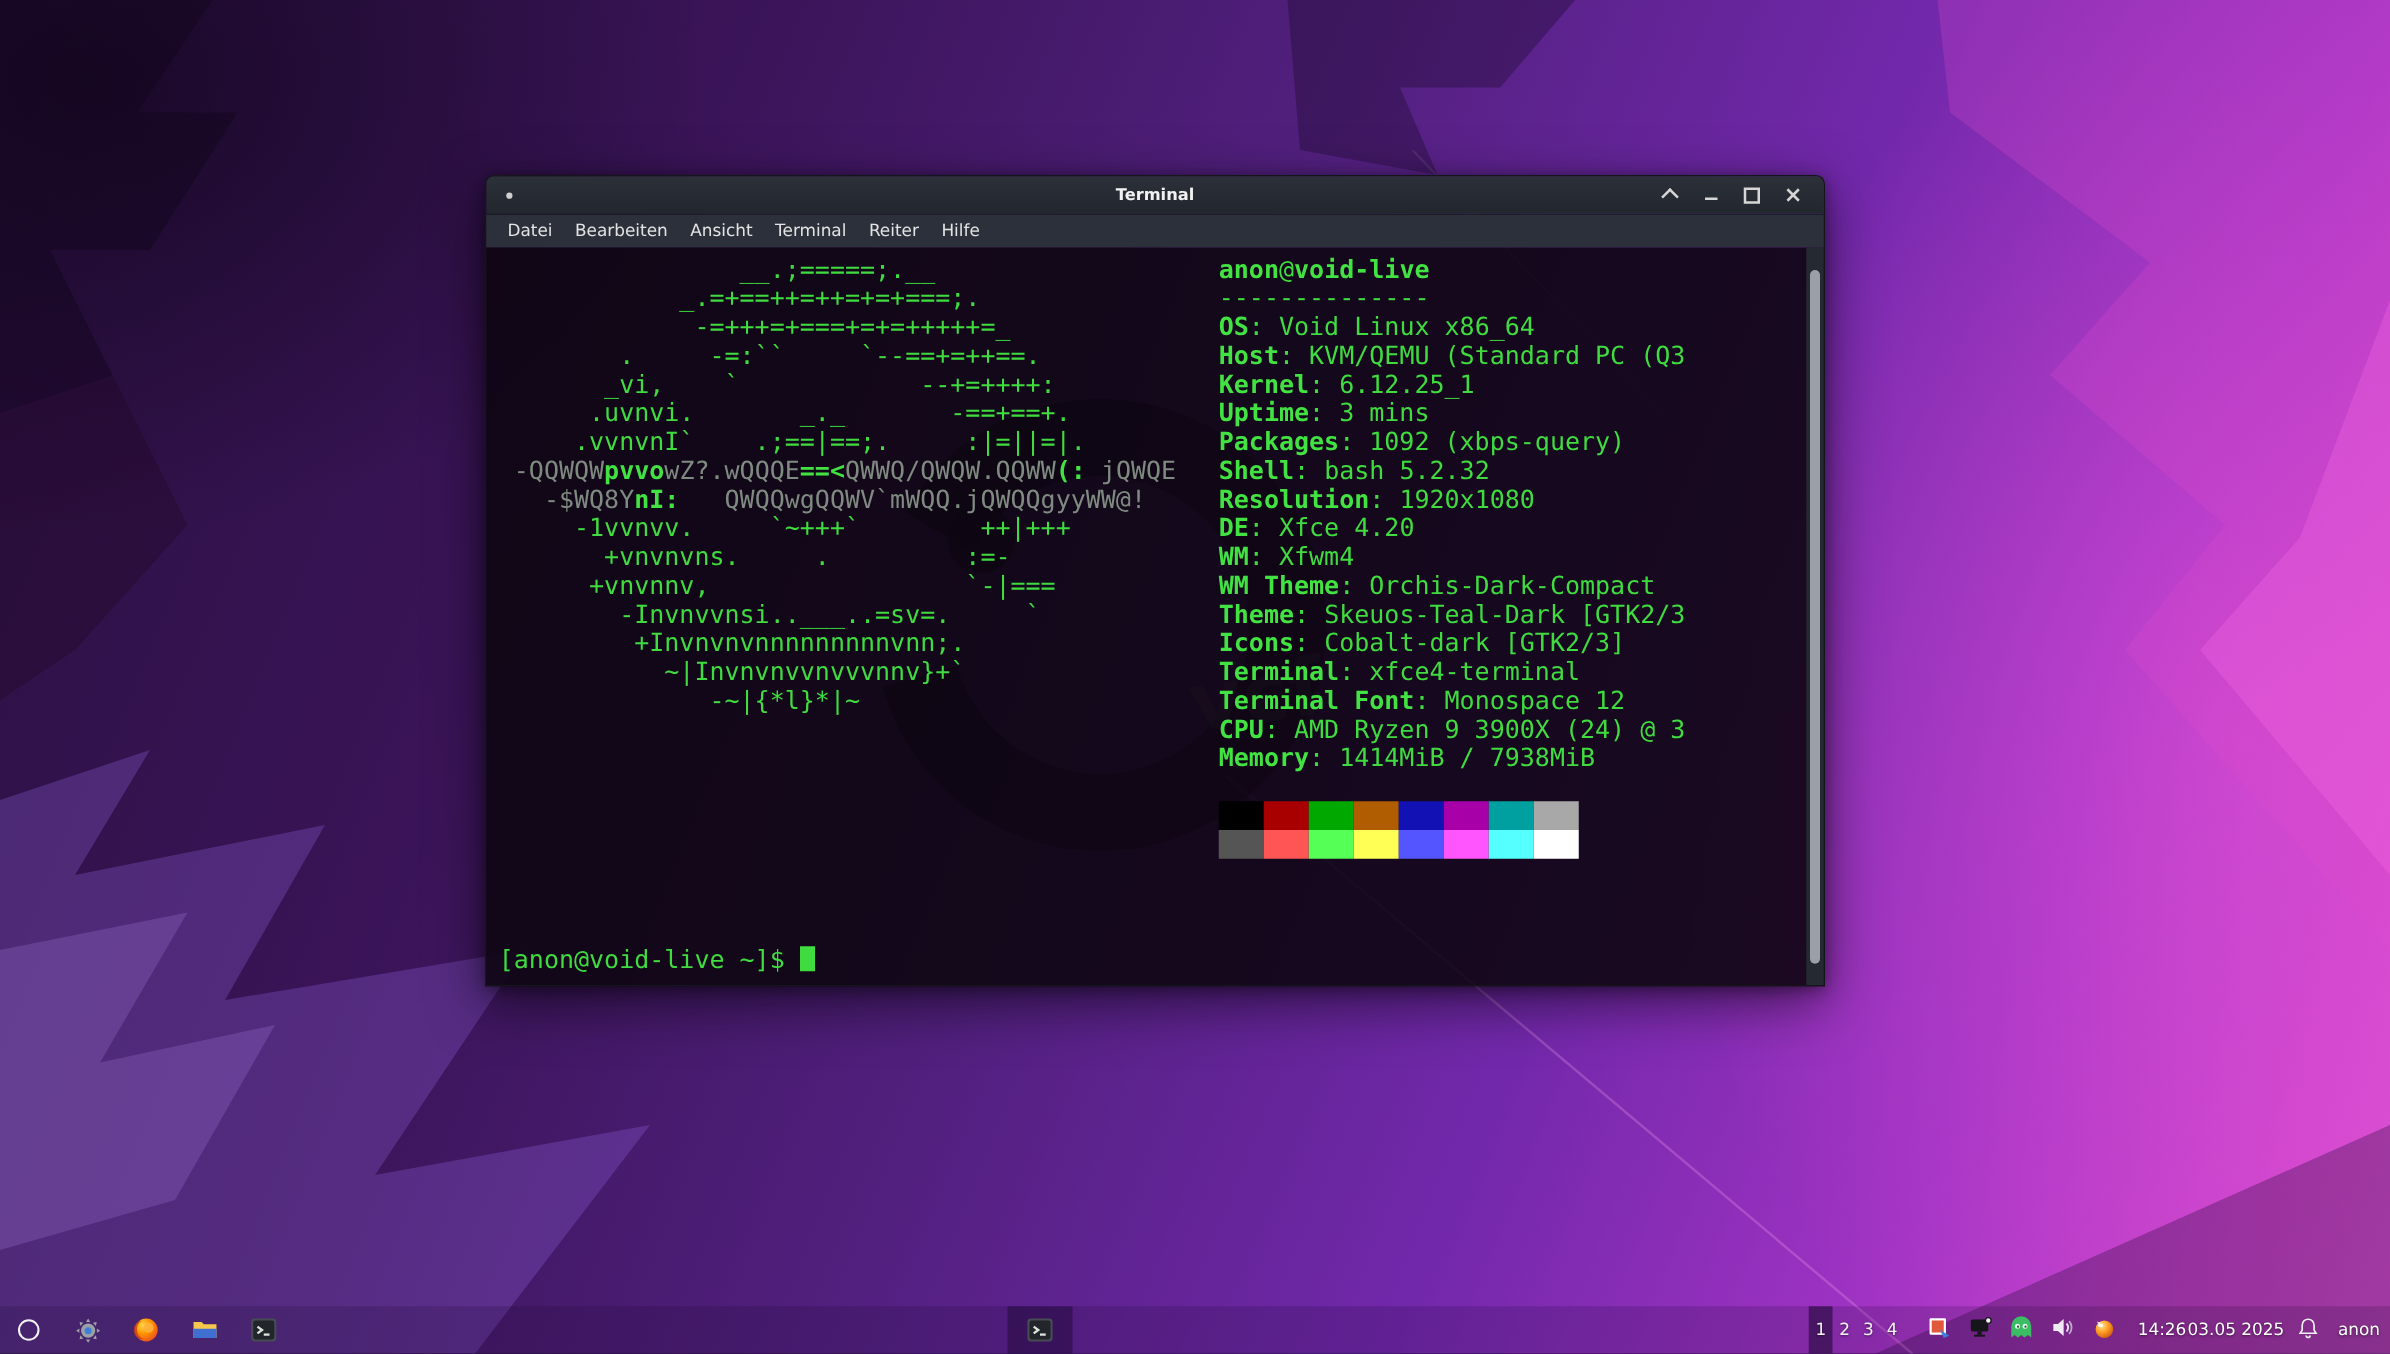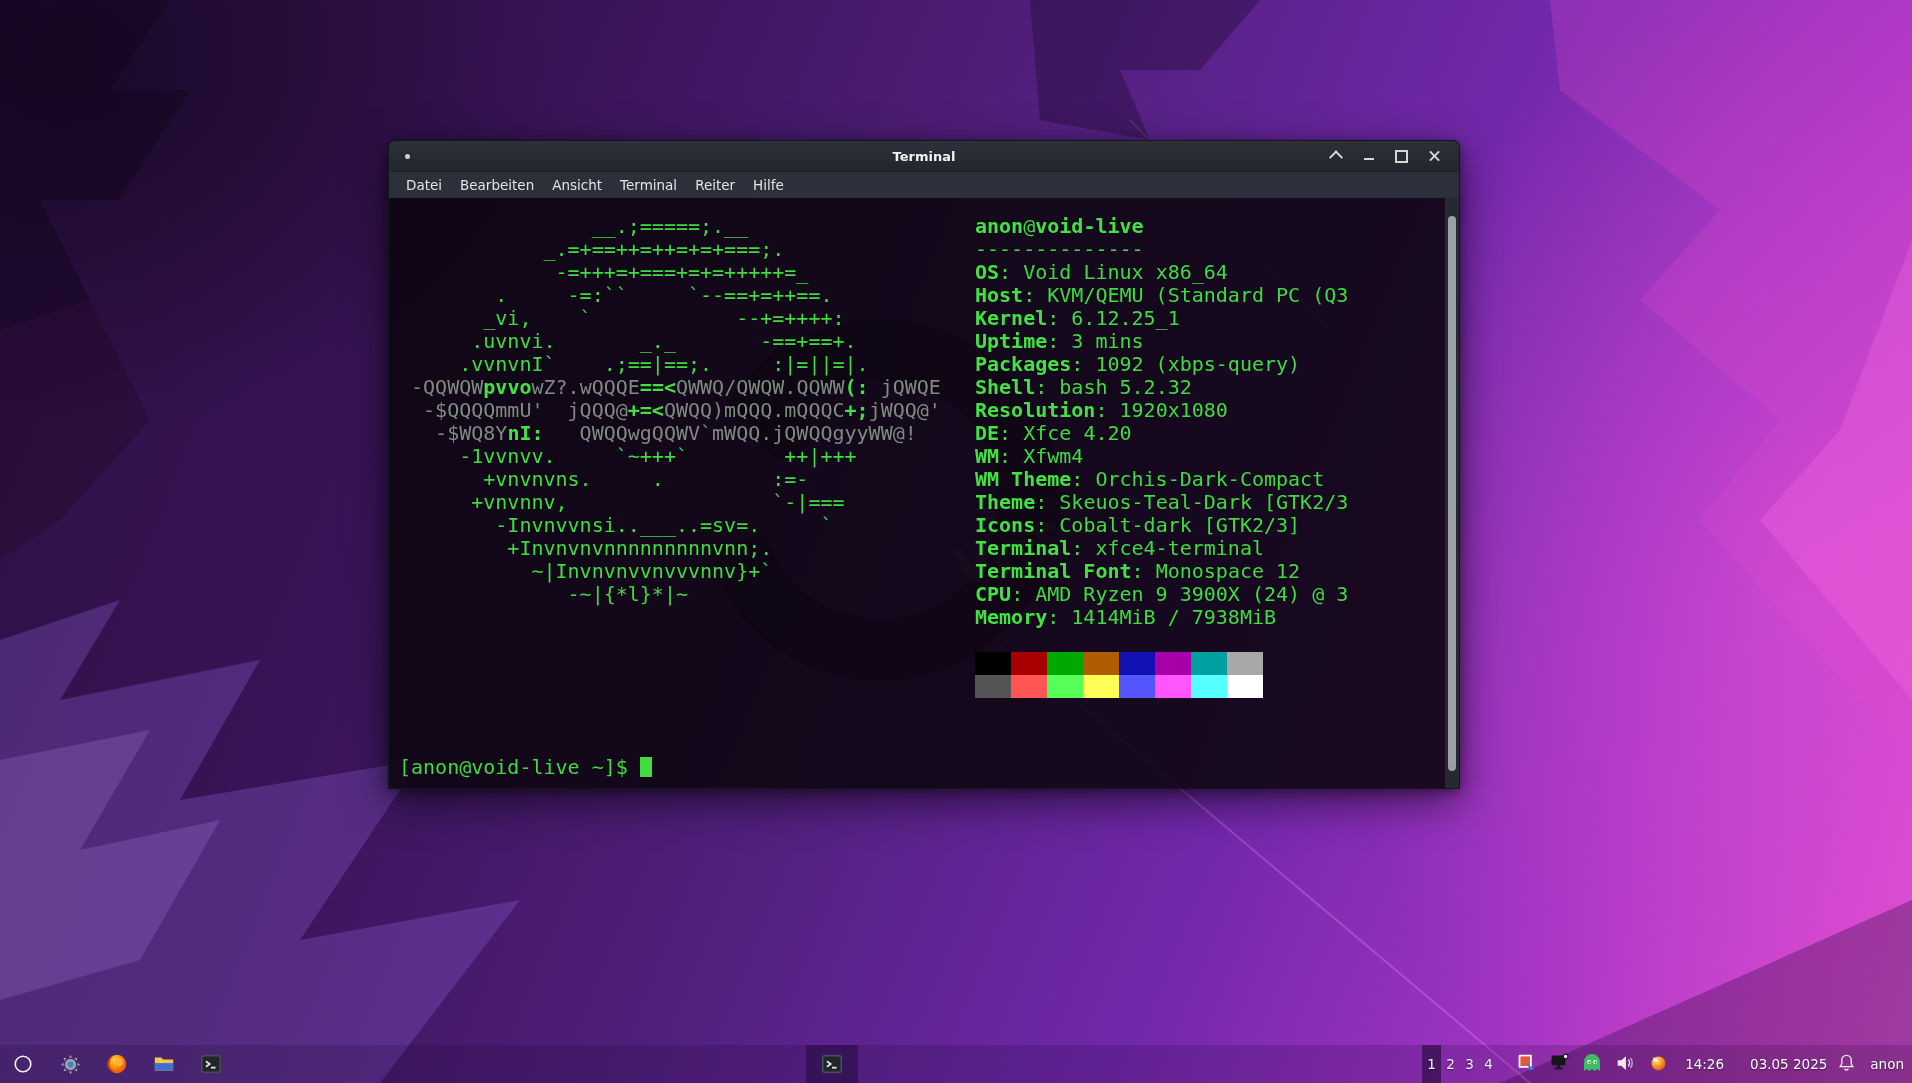--- a/index.html
+++ b/index.html
@@ -34,21 +34,21 @@
   .xbar{position:relative;width:11px;height:11px;}
   .xbar i{position:absolute;left:-1px;top:4.5px;width:13px;height:2px;background:#d6d6d6;display:block;}
   .xbar i:first-child{transform:rotate(45deg);} .xbar i:last-child{transform:rotate(-45deg);}
 
   .menubar{height:26px;background:#2b303a;border-left:1px solid #14161b;border-right:1px solid #14161b;
     display:flex;align-items:center;padding-left:8px;color:#e3e3e3;font-size:13.5px;}
   .menu-item{padding:3px 9px;border-radius:3px;}
 
   .term{position:relative;height:590px;background:rgba(13,6,17,0.90);
     border:1px solid #14161b;border-top:0;}
-  .text-layer{position:absolute;top:17px;font:20px/23px "DejaVu Sans Mono",monospace;}
+  .text-layer{position:absolute;top:6px;font:20px/23px "DejaVu Sans Mono",monospace;}
   .art-layer{left:10px;}
   .info-layer{left:586px;}
   .prompt-layer{left:10px;top:558px;}
   .tline{white-space:pre;height:23px;}
   .g{color:#3fdb3f;} .gb{color:#42e242;font-weight:bold;} .d{color:#7f8b80;}
   .palette{margin-top:23px;font-size:0;}
   .prow{height:23px;}
   .pblock{display:inline-block;width:36px;height:23px;}
   .cursor{display:inline-block;width:12px;height:20px;background:#3fdb3f;vertical-align:-3px;}
 
@@ -60,21 +60,21 @@
   .launchers{position:absolute;left:6px;top:0;height:38px;display:flex;align-items:center;gap:13px;}
   .licon{width:34px;height:34px;display:flex;align-items:center;justify-content:center;border-radius:4px;}
   .task-btn{position:absolute;left:806px;top:0;width:52px;height:38px;background:rgba(16,2,36,.38);
     display:flex;align-items:center;justify-content:center;}
   .right-cluster{position:absolute;right:8px;top:0;height:38px;display:flex;align-items:center;gap:10px;
     color:#fff;font-size:13.5px;text-shadow:0 1px 2px rgba(0,0,0,.5);}
   .pager{display:flex;height:38px;align-items:center;}
   .ws{width:19px;height:38px;display:flex;align-items:center;justify-content:center;color:#f2f2f2;}
   .ws.active{background:rgba(14,2,34,.5);}
   .tray{display:flex;align-items:center;gap:12px;margin-left:8px;}
-  .clock{display:flex;gap:26px;margin-left:6px;}
+  .clock{display:flex;gap:1px;margin-left:6px;}
   .uname{margin-left:4px;}
 </style>
 </head>
 <body>
 
 <div class="wallpaper">
   <svg class="wp-fx" width="1912" height="1083" viewBox="0 0 1912 1083">
     <path d="M0,0 L170,0 L110,90 L190,90 L120,200 L40,200 L90,300 L0,330 Z" fill="rgba(18,4,26,.45)"></path>
     <path d="M0,330 L90,300 L150,420 L60,520 L0,560 Z" fill="rgba(30,6,30,.32)"></path>
     <path d="M1030,0 L1260,0 L1200,70 L1120,70 L1150,140 L1040,120 Z" fill="rgba(20,5,30,.32)"></path>
@@ -128,21 +128,20 @@
   <div class="term">
     <div class="text-layer art-layer">
         <div class="tline"><span class="g">                __.;=====;.__</span></div>
         <div class="tline"><span class="g">            _.=+==++=++=+=+===;.</span></div>
         <div class="tline"><span class="g">             -=+++=+===+=+=+++++=_</span></div>
         <div class="tline"><span class="g">        .     -=:``     `--==+=++==.</span></div>
         <div class="tline"><span class="g">       _vi,    `            --+=++++:</span></div>
         <div class="tline"><span class="g">      .uvnvi.       _._       -==+==+.</span></div>
         <div class="tline"><span class="g">     .vvnvnI`    .;==|==;.     :|=||=|.</span></div>
         <div class="tline"><span class="d"> -QQWQW</span><span class="gb">pvvo</span><span class="d">wZ?.wQQQE</span><span class="gb">==&lt;</span><span class="d">QWWQ/QWQW.QQWW</span><span class="gb">(:</span><span class="d"> jQWQE</span></div>
-        <div class="tline"><span class="d">  -$QQQQmmU'  jQQQ@</span><span class="gb">+=&lt;</span><span class="d">QWQQ)mQQQ.mQQQC</span><span class="gb">+;</span><span class="d">jWQQ@'</span></div>
         <div class="tline"><span class="d">   -$WQ8Y</span><span class="gb">nI:</span><span class="d">   QWQQwgQQWV`mWQQ.jQWQQgyyWW@!</span></div>
         <div class="tline"><span class="g">     -1vvnvv.     `~+++`        ++|+++</span></div>
         <div class="tline"><span class="g">       +vnvnvns.     .         :=-</span></div>
         <div class="tline"><span class="g">      +vnvnnv,                 `-|===</span></div>
         <div class="tline"><span class="g">        -Invnvvnsi..___..=sv=.     `</span></div>
         <div class="tline"><span class="g">         +Invnvnvnnnnnnnnnvnn;.</span></div>
         <div class="tline"><span class="g">           ~|Invnvnvvnvvvnnv}+`</span></div>
         <div class="tline"><span class="g">              -~|{*l}*|~</span></div>
       </div>
     <div class="text-layer info-layer">

